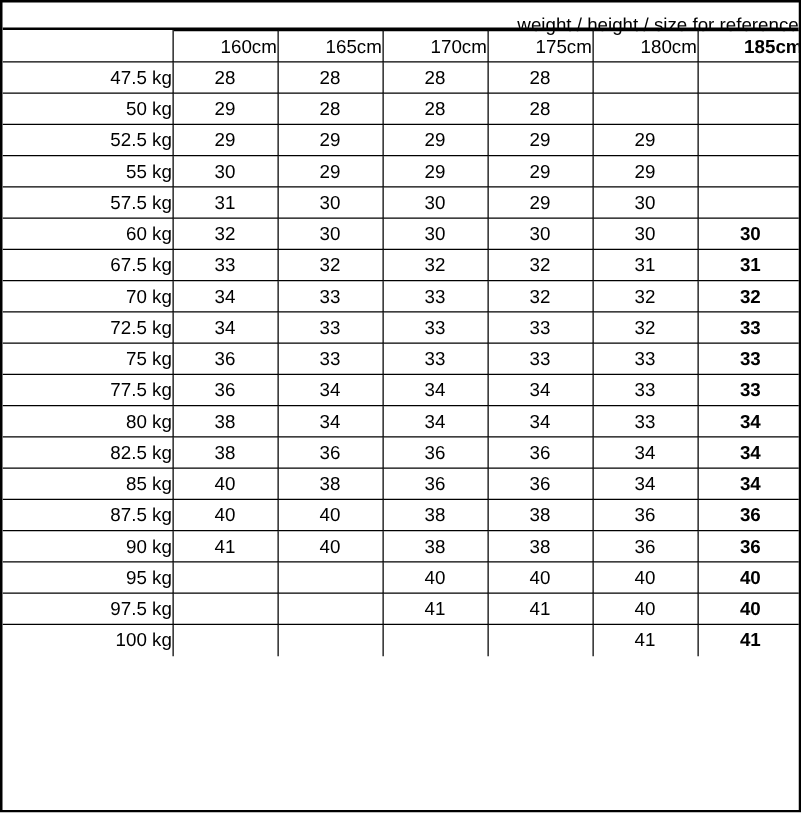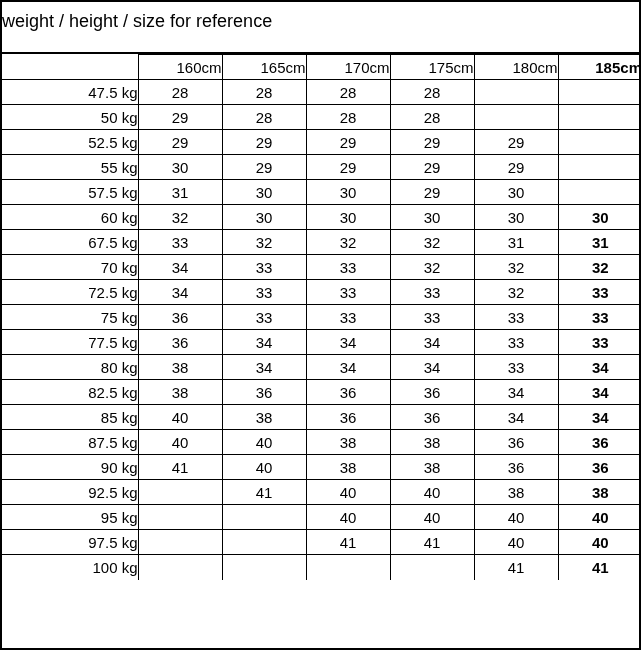--- a/index.html
+++ b/index.html
@@ -16,24 +16,24 @@
   .sheet {
     width: 641px;
     height: 650px;
     box-sizing: border-box;
     border: 2px solid #000000;
     position: relative;
     overflow: hidden;
     background: #ffffff;
   }
   .title {
-    height: 52px;
+    height: 22px;
     line-height: 38px;
-    text-align: left;
-    font-size: 18px;
+    text-align: right;
+    font-size: 15px;
     border-bottom: 2px solid #000000;
     box-sizing: border-box;
     white-space: nowrap;
   }
   table.grid {
     border-collapse: collapse;
     width: 100%;
     table-layout: fixed;
   }
   table.grid td, table.grid th {
@@ -235,29 +235,20 @@
       <tr>
         <td class="rowhead">90 kg</td>
         <td class="cell">41</td>
         <td class="cell">40</td>
         <td class="cell">38</td>
         <td class="cell">38</td>
         <td class="cell">36</td>
         <td class="cell">36</td>
       </tr>
       <tr>
-        <td class="rowhead">92.5 kg</td>
-        <td class="cell"></td>
-        <td class="cell">41</td>
-        <td class="cell">40</td>
-        <td class="cell">40</td>
-        <td class="cell">38</td>
-        <td class="cell">38</td>
-      </tr>
-      <tr>
         <td class="rowhead">95 kg</td>
         <td class="cell"></td>
         <td class="cell"></td>
         <td class="cell">40</td>
         <td class="cell">40</td>
         <td class="cell">40</td>
         <td class="cell">40</td>
       </tr>
       <tr>
         <td class="rowhead">97.5 kg</td>

